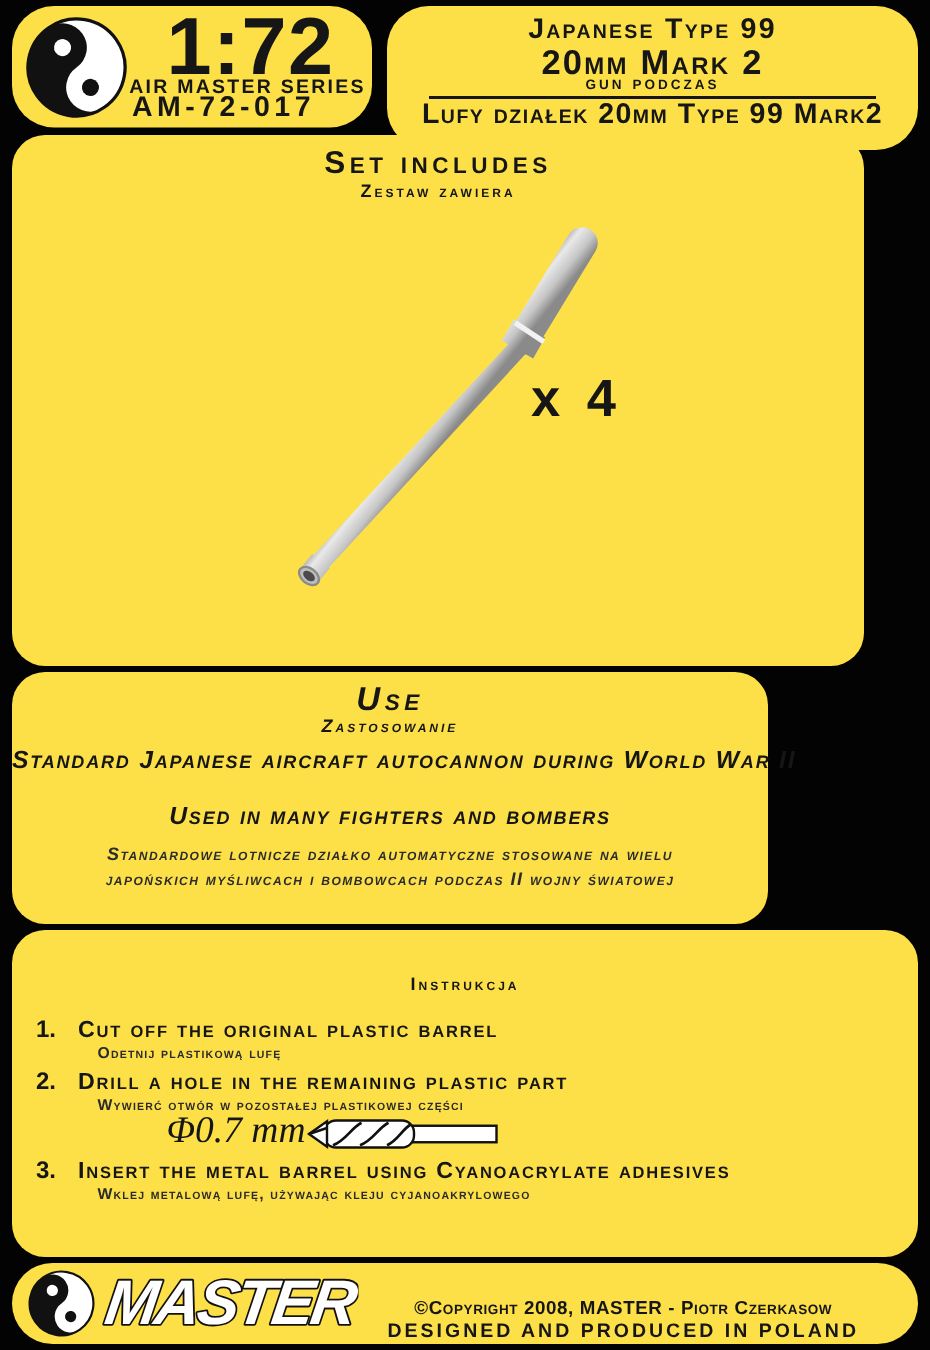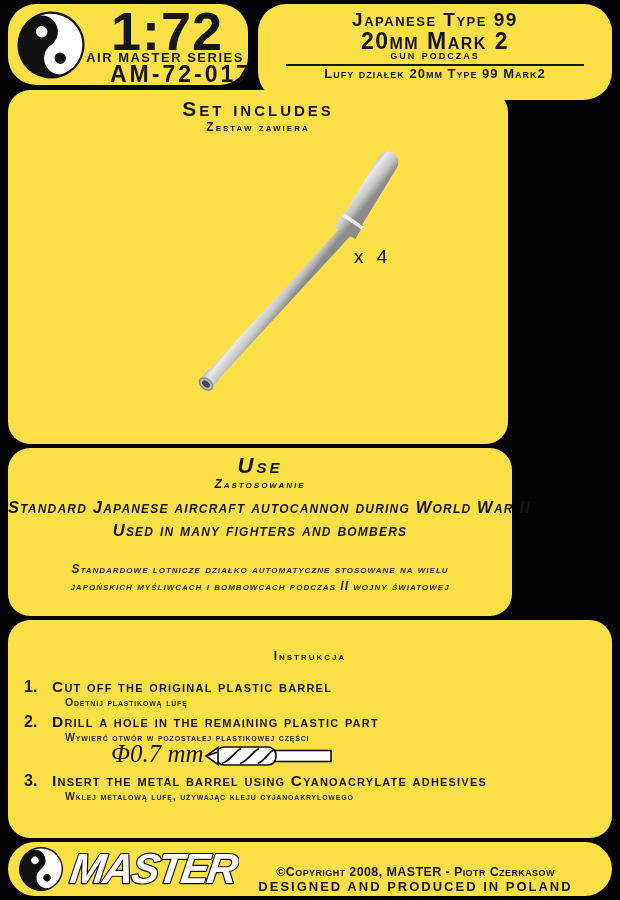--- a/index.html
+++ b/index.html
@@ -10,45 +10,45 @@
     color:#161616;
   }
   .panel{position:absolute;background:#fde047;border-radius:22px;}
   .sc{font-variant:small-caps;}
   .c{position:absolute;left:0;right:0;text-align:center;white-space:nowrap;}
   .abs{position:absolute;white-space:nowrap;}
   
   #hdrL{left:8px;top:4px;width:240px;height:81px;border-radius:28px;}
   #hdrL .scale{left:80px;width:158px;top:-4px;font-size:54px;font-weight:800;letter-spacing:1px;}
   #hdrL .series{left:76px;width:162px;top:46px;font-size:13px;font-weight:700;letter-spacing:1.5px;}
-  #hdrL .code{left:92px;width:162px;top:57px;font-size:23px;font-weight:800;letter-spacing:3px;}
+  #hdrL .code{left:60px;width:162px;top:57px;font-size:19px;font-weight:800;letter-spacing:3px;}
   
   #hdrR{left:258px;top:4px;width:354px;height:96px;border-radius:28px;}
   #hdrR .t1{top:5px;font-size:19px;font-weight:700;letter-spacing:1.5px;}
   #hdrR .t2{top:24px;font-size:23px;font-weight:700;letter-spacing:1.5px;}
   #hdrR .t3{top:44px;font-size:12.5px;font-weight:700;letter-spacing:2px;}
   #hdrR .rule{position:absolute;left:28px;right:28px;top:60px;border-top:2px solid #161616;}
-  #hdrR .t4{top:62px;font-size:13px;font-weight:700;letter-spacing:1px;}
+  #hdrR .t4{top:62px;font-size:19px;font-weight:700;letter-spacing:1px;}
   
-  #sec1{left:8px;top:90px;width:500px;height:354px;}
+  #sec1{left:8px;top:90px;width:568px;height:354px;}
   #sec2{left:8px;top:448px;width:504px;height:168px;font-style:italic;}
   #sec3{left:8px;top:620px;width:604px;height:218px;}
   #footer{left:8px;top:842px;width:604px;height:54px;border-radius:27px;}
   .h-en{font-size:21px;font-weight:700;letter-spacing:3px;}
   .h-pl{font-size:12px;font-weight:700;letter-spacing:2px;}
   
   .use-en{font-size:16.5px;font-weight:700;letter-spacing:1.2px;}
   .use-pl{font-size:12px;font-weight:700;letter-spacing:1px;color:#2b2b2b;}
   
   .step-num{position:absolute;left:16px;font-size:16px;font-weight:700;}
   .step-en{position:absolute;left:44px;font-size:15.5px;font-weight:700;letter-spacing:1.2px;white-space:nowrap;}
   .step-pl{position:absolute;left:57px;font-size:10.5px;font-weight:700;letter-spacing:0.8px;color:#2b2b2b;white-space:nowrap;}
   .phi{font-family:"Liberation Serif", serif;font-style:italic;font-size:25px;font-weight:500;}
   
-  .qty{font-size:19px;font-weight:400;letter-spacing:4px;text-align:center;}
+  .qty{font-size:35px;font-weight:700;letter-spacing:4px;text-align:center;}
   
   .f-site{top:4px;left:225px;right:14px;font-size:16px;font-weight:800;letter-spacing:2.5px;}
   .f-copy{top:23px;left:225px;right:14px;font-size:12.5px;font-weight:700;letter-spacing:0.4px;}
   .f-made{top:37px;left:225px;right:14px;font-size:13px;font-weight:700;letter-spacing:2px;}
 </style>
 </head>
 <body>
 
 <div id="hdrL" class="panel">
   <svg style="position:absolute;left:8px;top:6px;" width="70" height="70" viewBox="0 0 80 80">
@@ -100,21 +100,21 @@
     <ellipse cx="198" cy="294" rx="4.5" ry="2.8" transform="rotate(39 198 294)" fill="#4a4a4a"></ellipse>
   </svg>
 
   <div class="abs qty" style="left:346px;top:156px;">x 4</div>
 </div>
 
 <div id="sec2" class="panel">
   <div class="c sc" style="top:5px;font-size:22px;font-weight:700;letter-spacing:3px;">Use</div>
   <div class="c sc use-en" style="top:50px;">Standard Japanese aircraft autocannon during World War II</div>
   <div class="c sc h-pl" style="top:29px;">Zastosowanie</div>
-  <div class="c sc use-en" style="top:73px;">Used in many fighters and bombers</div>
+  <div class="c sc use-en" style="top:87px;">Used in many fighters and bombers</div>
   <div class="c sc use-pl" style="top:114px;">Standardowe lotnicze działko automatyczne stosowane na wielu</div>
   <div class="c sc use-pl" style="top:131px;">japońskich myśliwcach i bombowcach podczas II wojny światowej</div>
 </div>
 
 <div id="sec3" class="panel">
   <div class="c sc h-pl" style="top:29px;">Instrukcja</div>
 
   <div>
     <span class="step-num sc" style="top:58px;">1.</span>
     <span class="step-en sc" style="top:58px;">Cut off the original plastic barrel</span>

